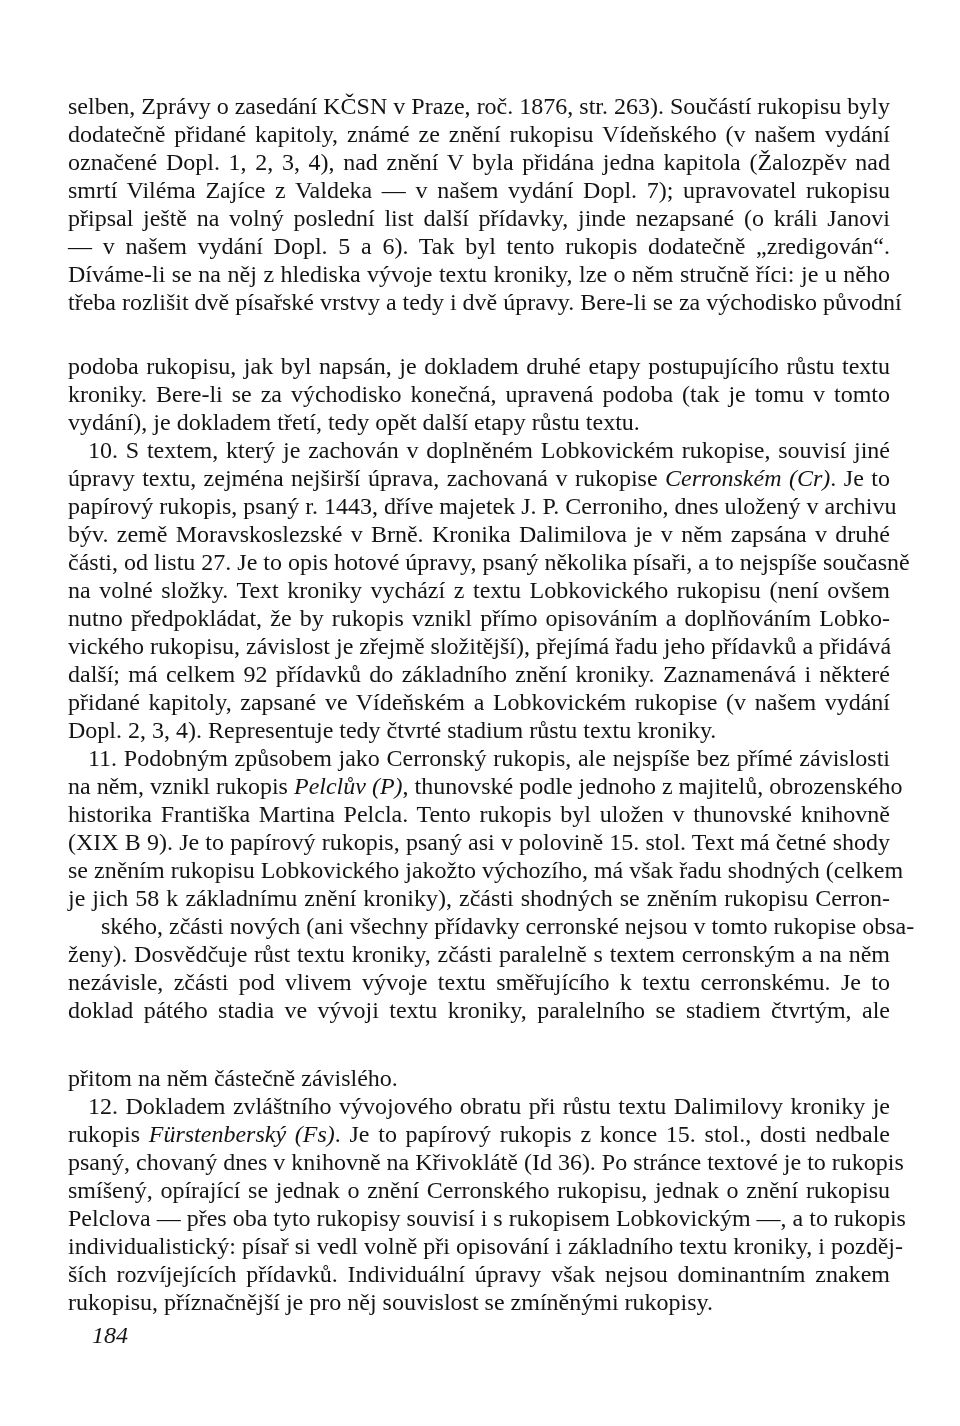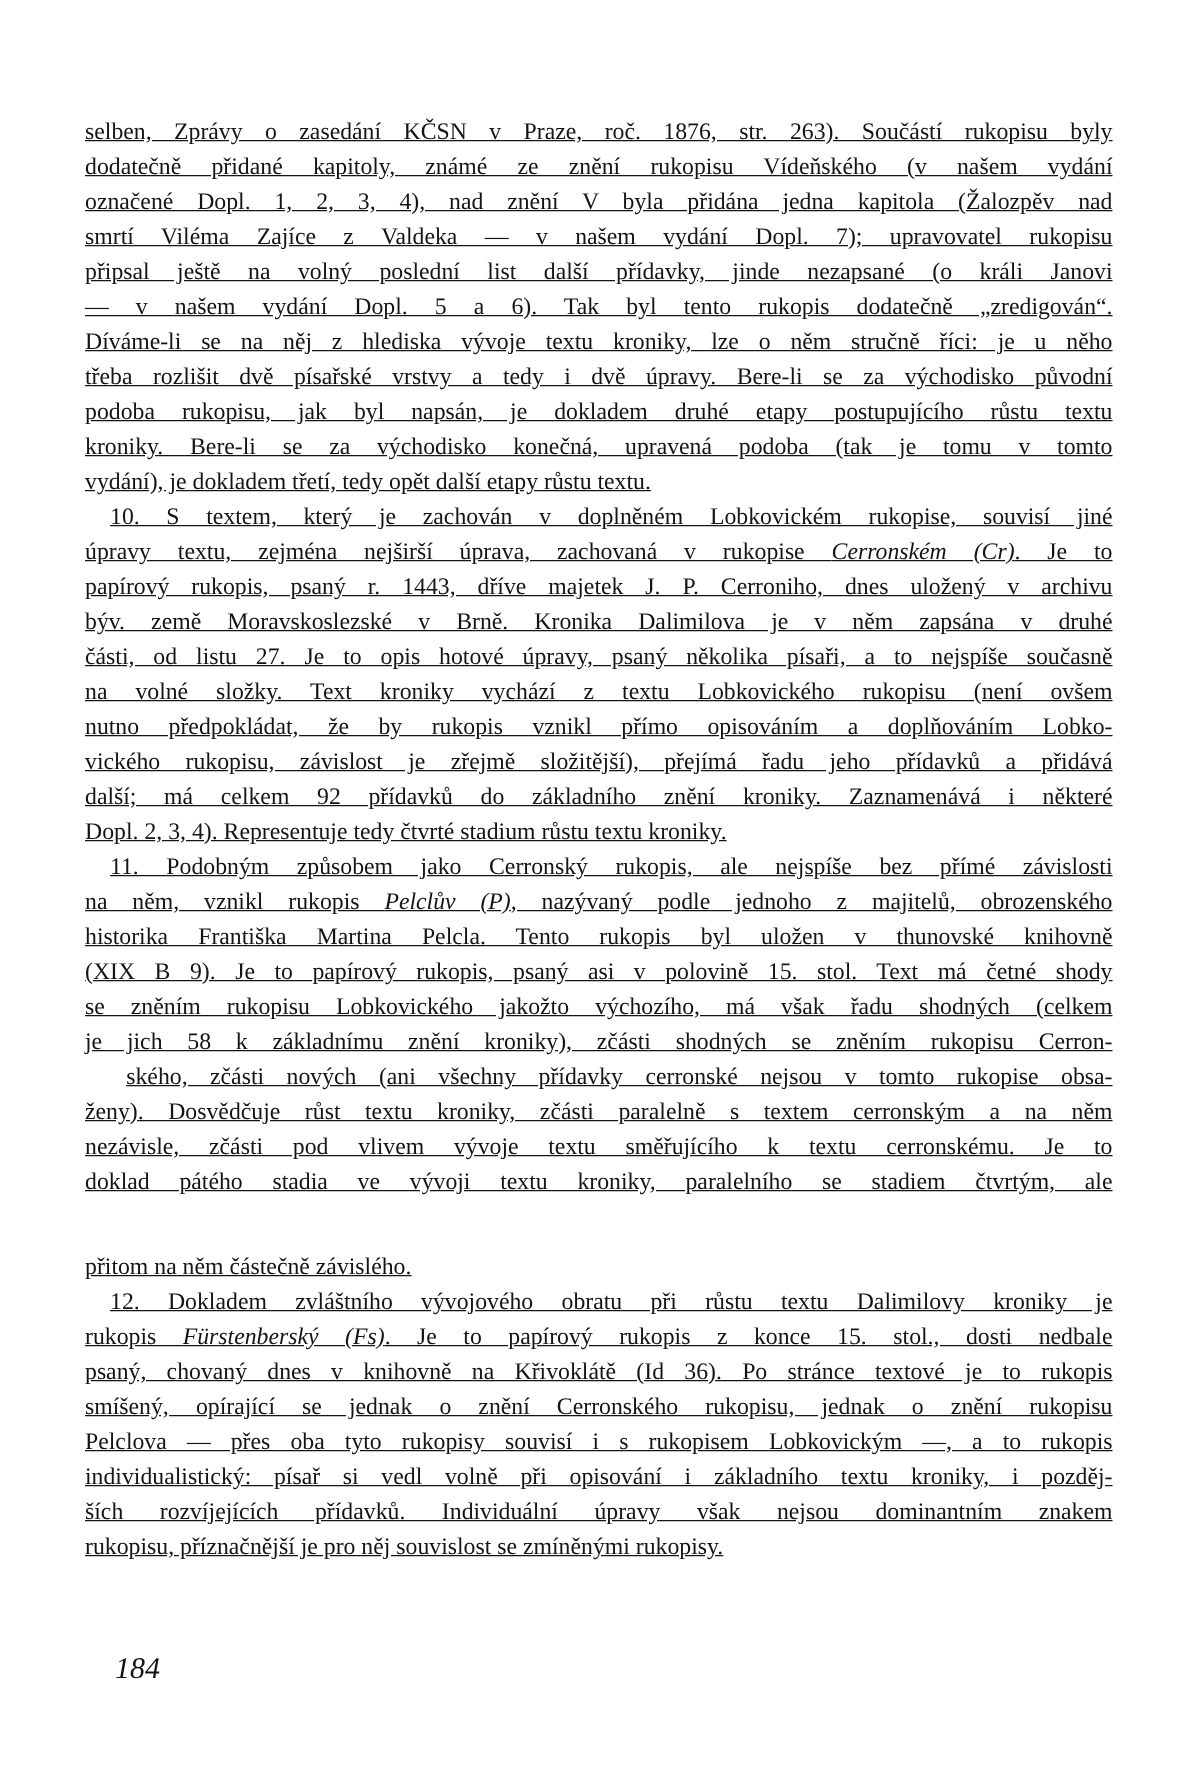--- a/index.html
+++ b/index.html
@@ -1,21 +1,21 @@
 <!DOCTYPE html>
 <html><head>
 <meta charset="utf-8">
 <style>
   html, body { margin: 0; padding: 0; background: #ffffff; }
   body { width: 960px; height: 1426px; position: relative; overflow: hidden; }
   .page { position: absolute; left: 0; top: 0; width: 960px; height: 1426px; background: #fff; }
   .text-block {
     position: absolute; left: 68px; top: 92px; width: 822px;
     font-family: "Liberation Serif", "DejaVu Serif", serif;
-    font-size: 19px; color: #141414; text-decoration: underline;
+    font-size: 24px; color: #141414;
   }
   .line {
     display: block; height: 28px; line-height: 28px;
     text-align: justify; text-align-last: justify; white-space: nowrap;
     overflow: visible;
   }
   .line.last { text-align-last: left; }
   .line.indent { padding-left: 20px; }
   .line span.seg-i { font-style: italic; }
   .page-number {
@@ -30,35 +30,36 @@
 <div class="page">
   <div class="text-block" id="text-block">
       <div class="line" style="white-space: nowrap;">selben, Zprávy o zasedání KČSN v Praze, roč. 1876, str. 263). Součástí rukopisu byly</div>
       <div class="line" style="white-space: nowrap;">dodatečně přidané kapitoly, známé ze znění rukopisu Vídeňského (v našem vydání</div>
       <div class="line" style="white-space: nowrap;">označené Dopl. 1, 2, 3, 4), nad znění V byla přidána jedna kapitola (Žalozpěv nad</div>
       <div class="line" style="white-space: nowrap;">smrtí Viléma Zajíce z Valdeka — v našem vydání Dopl. 7); upravovatel rukopisu</div>
       <div class="line" style="white-space: nowrap;">připsal ještě na volný poslední list další přídavky, jinde nezapsané (o králi Janovi</div>
       <div class="line" style="white-space: nowrap;">— v našem vydání Dopl. 5 a 6). Tak byl tento rukopis dodatečně „zredigován“.</div>
       <div class="line" style="white-space: nowrap;">Díváme-li se na něj z hlediska vývoje textu kroniky, lze o něm stručně říci: je u něho</div>
       <div class="line" style="white-space: nowrap;">třeba rozlišit dvě písařské vrstvy a tedy i dvě úpravy. Bere-li se za východisko původní</div>
-      <div class="line" style="white-space: nowrap;">podoba rukopisu, jak byl napsán, je dokladem druhé etapy postupujícího růstu textu</div>
+      <div class="line" style="white-space: nowrap; margin-top: 36px;">podoba rukopisu, jak byl napsán, je dokladem druhé etapy postupujícího růstu textu</div>
       <div class="line" style="white-space: nowrap;">kroniky. Bere-li se za východisko konečná, upravená podoba (tak je tomu v tomto</div>
       <div class="line last" style="white-space: nowrap;">vydání), je dokladem třetí, tedy opět další etapy růstu textu.</div>
       <div class="line indent" style="white-space: nowrap;">10. S textem, který je zachován v doplněném Lobkovickém rukopise, souvisí jiné</div>
       <div class="line" style="white-space: nowrap;"><span>úpravy textu, zejména nejširší úprava, zachovaná v rukopise </span><span class="seg-i">Cerronském (Cr)</span><span>. Je to</span></div>
       <div class="line" style="white-space: nowrap;">papírový rukopis, psaný r. 1443, dříve majetek J. P. Cerroniho, dnes uložený v archivu</div>
       <div class="line" style="white-space: nowrap;">býv. země Moravskoslezské v Brně. Kronika Dalimilova je v něm zapsána v druhé</div>
       <div class="line" style="white-space: nowrap;">části, od listu 27. Je to opis hotové úpravy, psaný několika písaři, a to nejspíše současně</div>
       <div class="line" style="white-space: nowrap;">na volné složky. Text kroniky vychází z textu Lobkovického rukopisu (není ovšem</div>
       <div class="line" style="white-space: nowrap;">nutno předpokládat, že by rukopis vznikl přímo opisováním a doplňováním Lobko-</div>
       <div class="line" style="white-space: nowrap;">vického rukopisu, závislost je zřejmě složitější), přejímá řadu jeho přídavků a přidává</div>
       <div class="line" style="white-space: nowrap;">další; má celkem 92 přídavků do základního znění kroniky. Zaznamenává i některé</div>
+      <div class="line" style="white-space: nowrap;">přidané kapitoly, zapsané ve Vídeňském a Lobkovickém rukopise (v našem vydání</div>
       <div class="line last" style="white-space: nowrap;">Dopl. 2, 3, 4). Representuje tedy čtvrté stadium růstu textu kroniky.</div>
       <div class="line indent" style="white-space: nowrap;">11. Podobným způsobem jako Cerronský rukopis, ale nejspíše bez přímé závislosti</div>
-      <div class="line" style="white-space: nowrap;"><span>na něm, vznikl rukopis </span><span class="seg-i">Pelclův (P)</span><span>, nazývaný podle jednoho z majitelů, obrozenského</span></div>
+      <div class="line" style="white-space: nowrap;"><span>na něm, vznikl rukopis </span><span class="seg-i">Pelclův (P)</span><span>, thunovské podle jednoho z majitelů, obrozenského</span></div>
       <div class="line" style="white-space: nowrap;">historika Františka Martina Pelcla. Tento rukopis byl uložen v thunovské knihovně</div>
       <div class="line" style="white-space: nowrap;">(XIX B 9). Je to papírový rukopis, psaný asi v polovině 15. stol. Text má četné shody</div>
       <div class="line" style="white-space: nowrap;">se zněním rukopisu Lobkovického jakožto výchozího, má však řadu shodných (celkem</div>
       <div class="line" style="white-space: nowrap;">je jich 58 k základnímu znění kroniky), zčásti shodných se zněním rukopisu Cerron-</div>
       <div class="line" style="white-space: nowrap; margin-left: 33px;">ského, zčásti nových (ani všechny přídavky cerronské nejsou v tomto rukopise obsa-</div>
       <div class="line" style="white-space: nowrap;">ženy). Dosvědčuje růst textu kroniky, zčásti paralelně s textem cerronským a na něm</div>
       <div class="line" style="white-space: nowrap;">nezávisle, zčásti pod vlivem vývoje textu směřujícího k textu cerronskému. Je to</div>
       <div class="line" style="white-space: nowrap;">doklad pátého stadia ve vývoji textu kroniky, paralelního se stadiem čtvrtým, ale</div>
       <div class="line last" style="white-space: nowrap; margin-top: 40px;">přitom na něm částečně závislého.</div>
       <div class="line indent" style="white-space: nowrap;">12. Dokladem zvláštního vývojového obratu při růstu textu Dalimilovy kroniky je</div>

